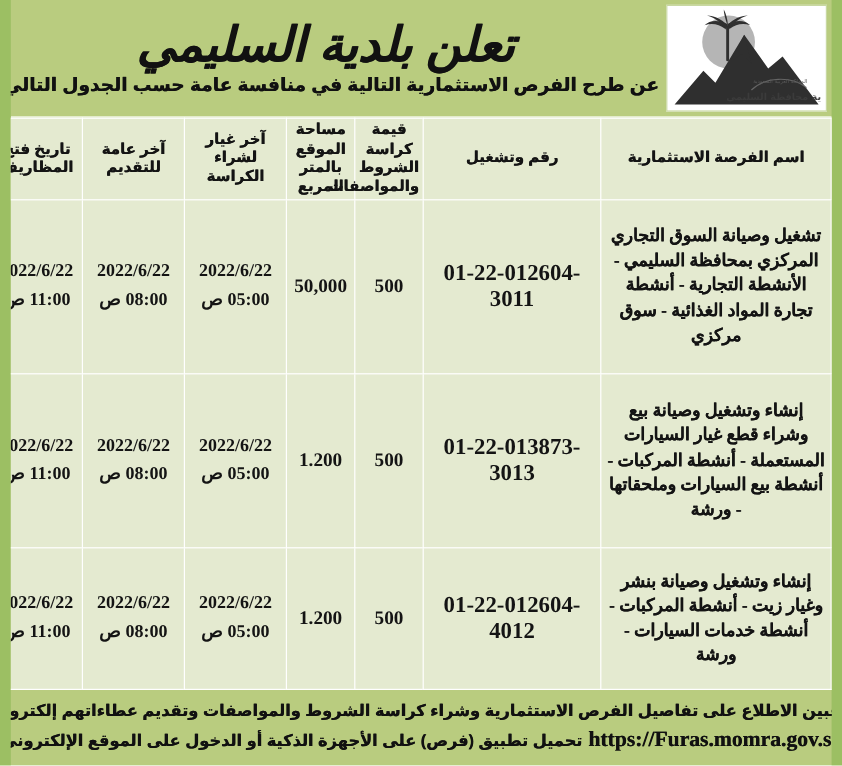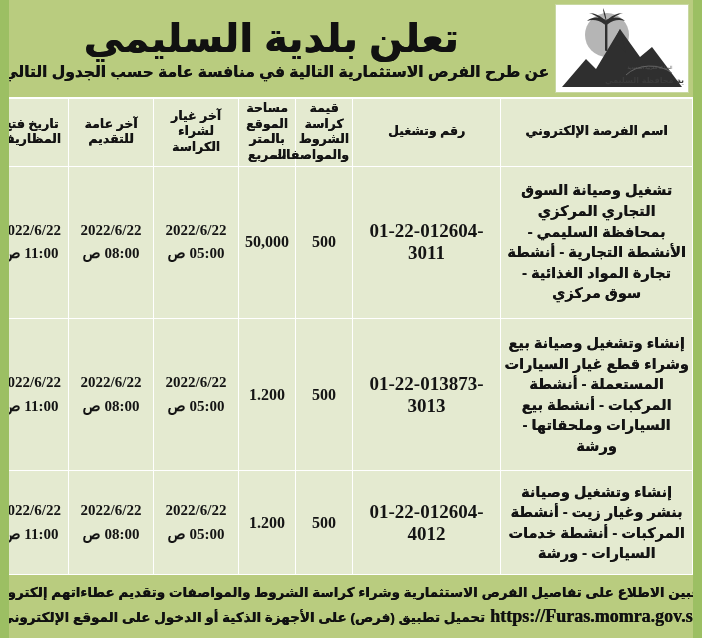--- a/index.html
+++ b/index.html
@@ -52,20 +52,21 @@
     padding: 0 6px;
   }
   .main-title {
     font-size: 40px;
     font-weight: bold;
     color: #111111;
     letter-spacing: 0px;
     line-height: 1.05;
     white-space: nowrap;
     text-shadow: 0.6px 0 0 #111;
+    font-style: italic;
   }
   .sub-title {
     font-size: 15.5px;
     font-weight: bold;
     color: #111111;
     line-height: 1.15;
     margin-top: 4px;
     white-space: nowrap;
     text-shadow: 0.4px 0 0 #111;
   }
@@ -112,20 +113,21 @@
   .col-submit { width:  85px; }
   .col-open   { width:  76px; }
 
   td.cell-name {
     font-size: 14.5px;
     font-weight: bold;
     line-height: 1.42;
     text-align: center;
     padding: 6px 8px;
     text-shadow: 0.3px 0 0 #141414;
+    font-family: Liberation Serif, serif;
   }
   td.cell-num {
     font-size: 19px;
     font-weight: bold;
     direction: ltr;
     font-family: "Liberation Serif", "DejaVu Serif", serif;
   }
   td.cell-fee,
   td.cell-area {
     font-size: 16px;
@@ -220,21 +222,21 @@
         <col class="col-name">
           <col class="col-num">
           <col class="col-fee">
           <col class="col-area">
         <col class="col-buy">
           <col class="col-submit">
           <col class="col-open">
       </colgroup>
       <thead>
         <tr>
-          <th>اسم الفرصة الإلكتروني</th>
+          <th>اسم الفرصة الاستثمارية</th>
           <th>رقم وتشغيل</th>
           <th>قيمة كراسة الشروط والمواصفات</th>
           <th>مساحة الموقع بالمتر المربع</th>
           <th>آخر غيار لشراء الكراسة</th>
           <th>آخر عامة للتقديم</th>
           <th>تاريخ فتح المظاريف</th>
         </tr>
       </thead>
       <tbody>
         <tr>

